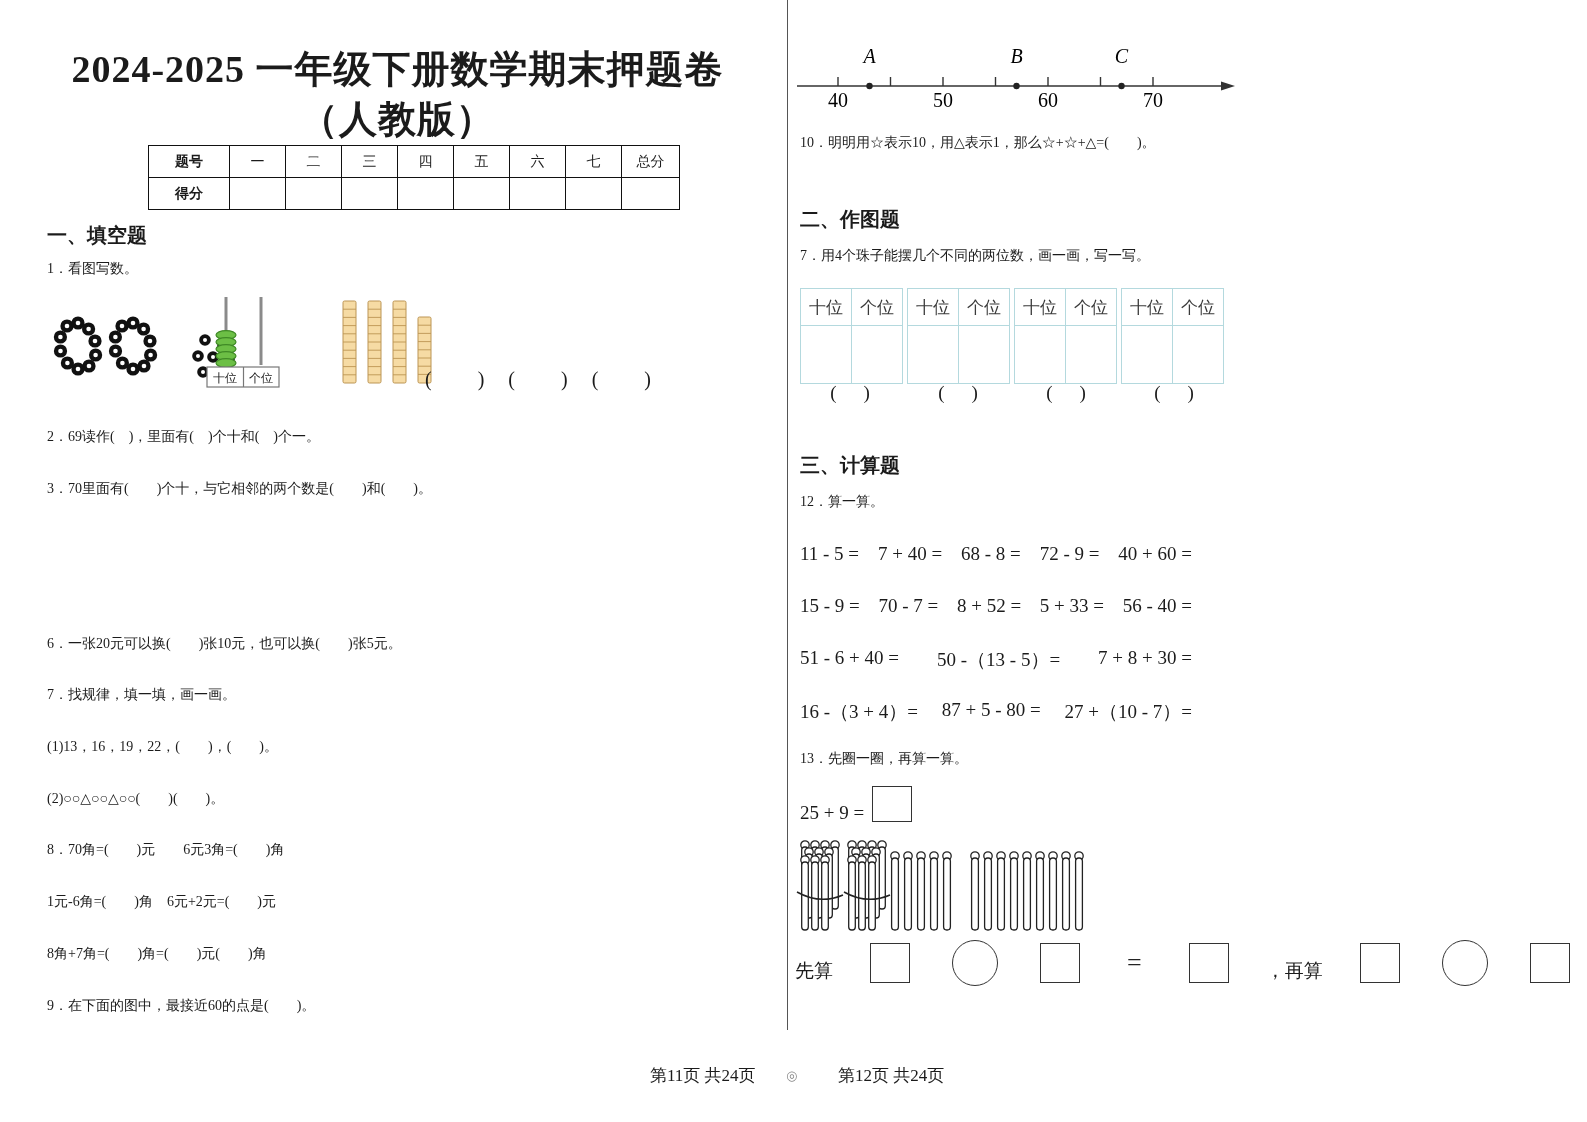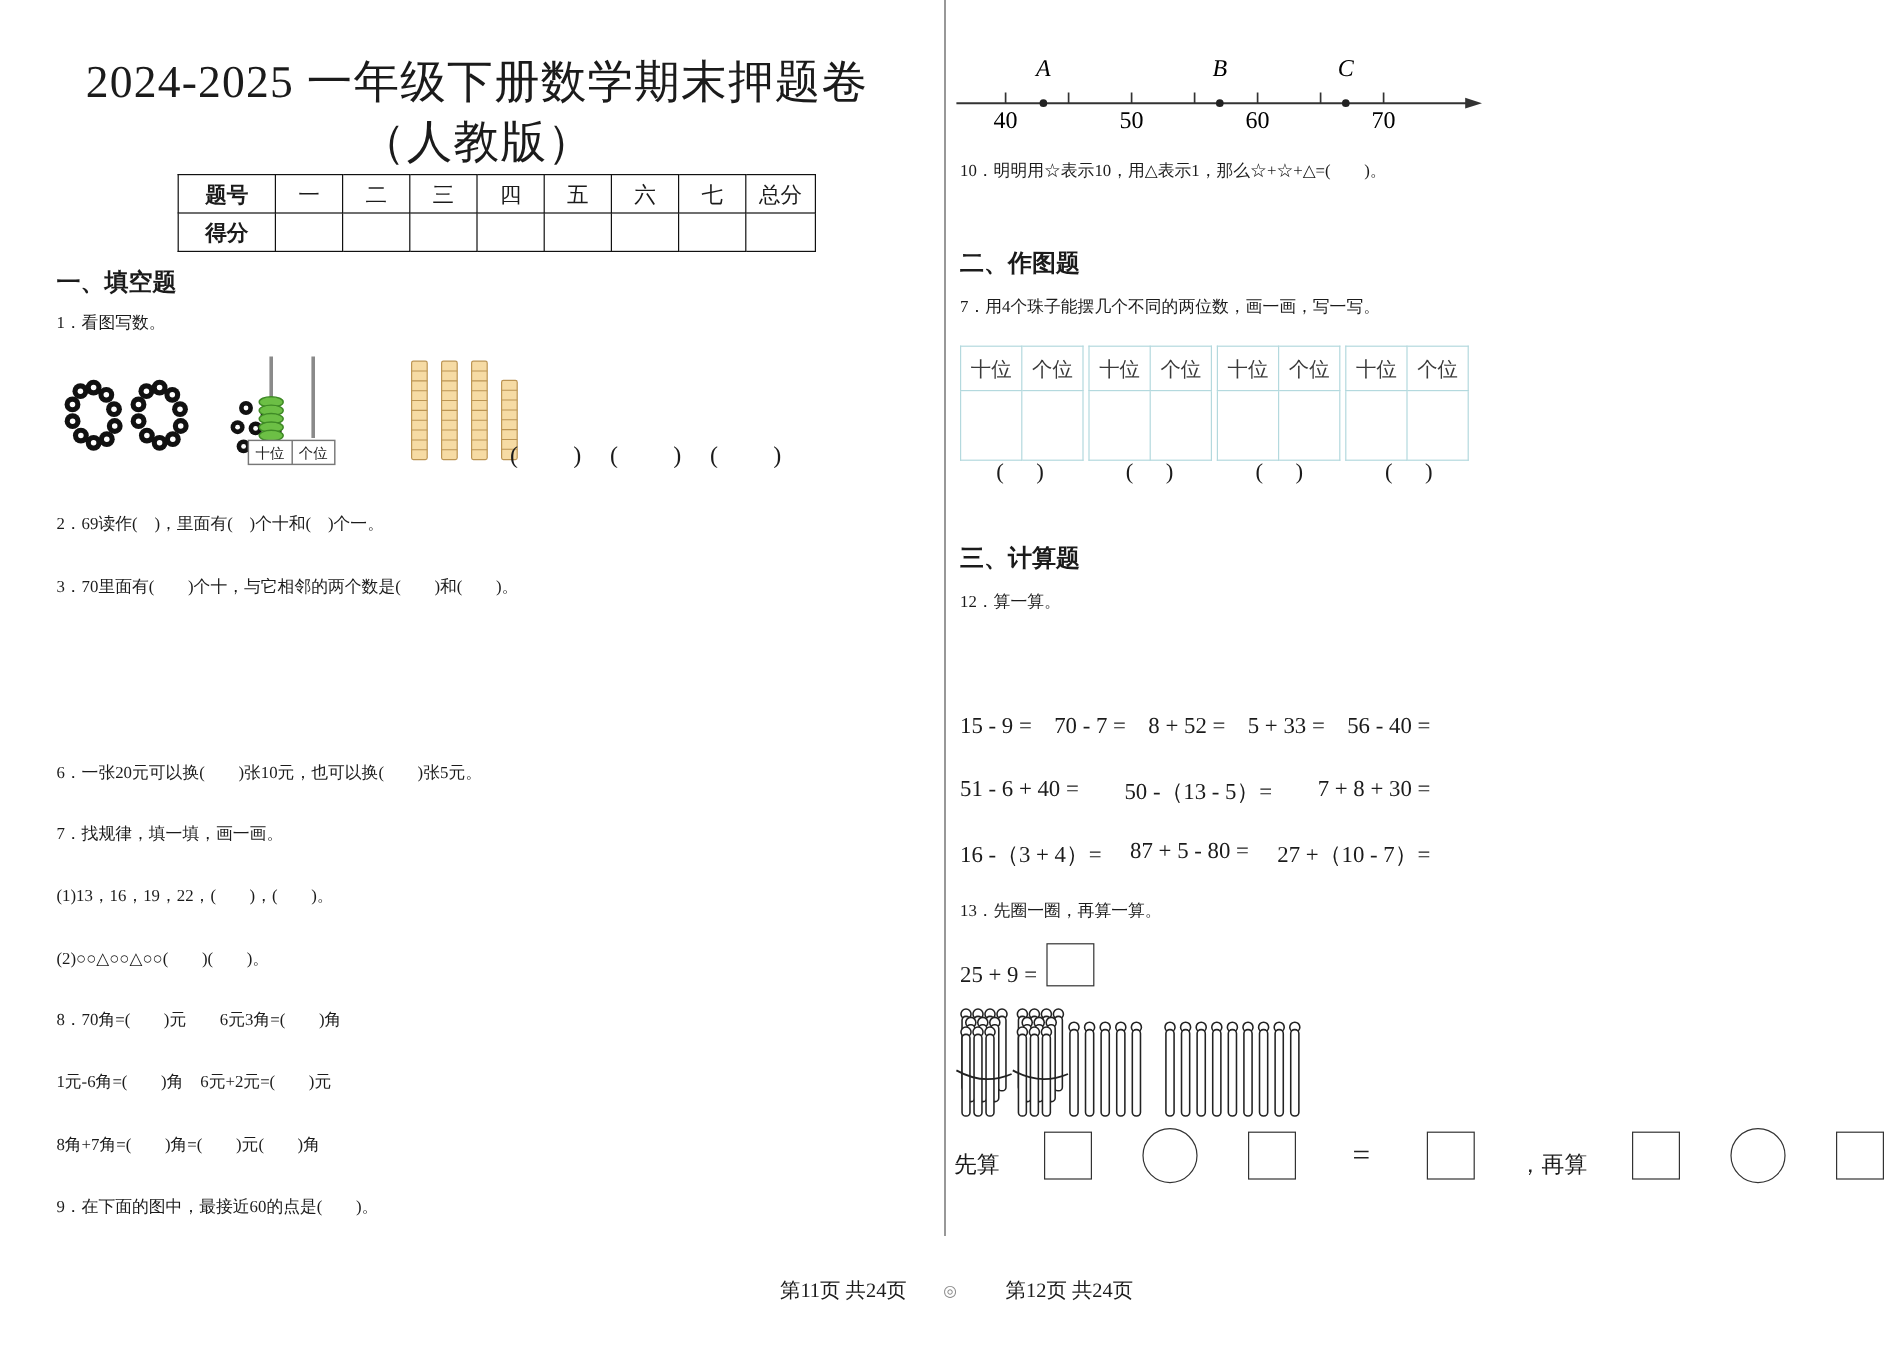--- a/index.html
+++ b/index.html
@@ -1,23 +1,23 @@
 <!DOCTYPE html>
 <html><head>
 <meta charset="utf-8">
 <style>
   html,body{margin:0;padding:0;background:#fff;}
   .page{position:relative;width:1587px;height:1122px;background:#ffffff;overflow:hidden;
         font-family:"Liberation Serif","DejaVu Serif",serif;color:#1b1b1b;}
   .abs{position:absolute;}
   .divider{position:absolute;left:787px;top:0;width:1px;height:1030px;background:#555;}
   .title{position:absolute;left:40px;top:44px;width:715px;text-align:center;
-         font-weight:normal;font-size:38px;line-height:1.32;letter-spacing:1px;}
+         font-weight:bold;font-size:38px;line-height:1.32;letter-spacing:1px;}
   .score-table{position:absolute;left:148px;top:145px;border-collapse:collapse;table-layout:fixed;}
-  .score-table td{border:1.6px solid #111;height:31px;text-align:center;font-size:18px;padding:0;}
+  .score-table td{border:1.6px solid #111;height:31px;text-align:center;font-size:14px;padding:0;}
   .score-table td.lbl{font-weight:bold;}
   .qtext{position:absolute;font-size:14px;white-space:nowrap;}
   .sec-h{position:absolute;font-size:20px;font-weight:bold;white-space:nowrap;
          font-family:"Liberation Sans","DejaVu Sans",sans-serif;}
   .blanks{position:absolute;font-size:20px;white-space:nowrap;letter-spacing:2px;}
   
   .pv-row{position:absolute;left:800px;top:288px;display:flex;gap:4px;}
   .pv-table{border-collapse:collapse;table-layout:fixed;}
   .pv-table td{border:1px solid #b4d9de;width:50px;text-align:center;padding:0;}
   .pv-table .pv-h{height:36px;font-size:17px;color:#3a3a3a;}
@@ -276,20 +276,27 @@
   <div class="pv-blanks">
     <span>(　)</span>
     <span>(　)</span>
     <span>(　)</span>
     <span>(　)</span>
   </div>
 
   <div class="sec-h" style="left:800px;top:452px">三、计算题</div>
   <div class="qtext" style="left:800px;top:493px">12．算一算。</div>
 
+  <div class="calc-row" style="top:543px">
+    <span>11 - 5 =</span>
+    <span>7 + 40 =</span>
+    <span>68 - 8 =</span>
+    <span>72 - 9 =</span>
+    <span>40 + 60 =</span>
+  </div>
   <div class="calc-row" style="top:595px">
     <span>15 - 9 =</span>
     <span>70 - 7 =</span>
     <span>8 + 52 =</span>
     <span>5 + 33 =</span>
     <span>56 - 40 =</span>
   </div>
   <div class="calc-row" style="top:647px">
     <span>51 - 6 + 40 =</span>
     <span>50 -（13 - 5）=</span>

